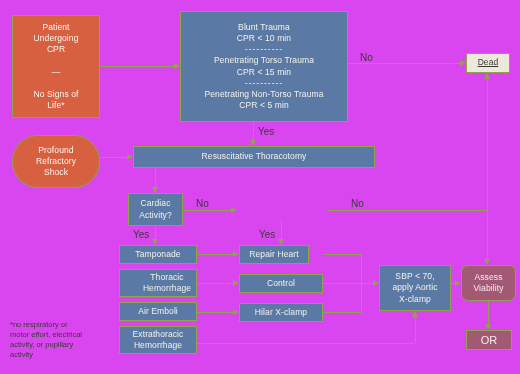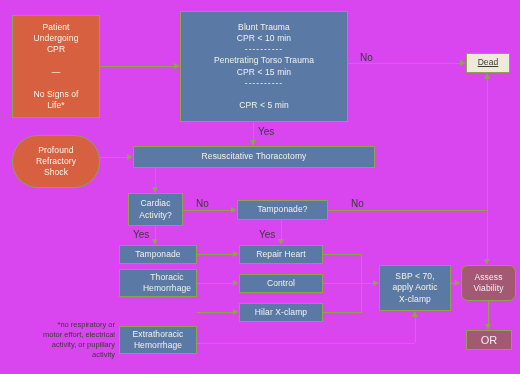--- a/index.html
+++ b/index.html
@@ -58,21 +58,21 @@
   }
   .label {
     position: absolute;
     color: #3b3b36;
     font-size: 10px;
     white-space: nowrap;
   }
   .note {
     position: absolute;
     color: #3b3b36;
-    text-align: right;
+    text-align: left;
     line-height: 1.35;
   }
   .dash { letter-spacing: 1px; display: block; }
 </style>
 </head>
 <body>
 
 <div id="canvas">
 
   <div class="node orange" style="left:12px; top:15px; width:88px; height:103px; font-size:8.5px;">
@@ -95,64 +95,64 @@
   </div>
 
   <div class="node blue" style="left:180px; top:11px; width:168px; height:111px; font-size:8.5px;">
     <div class="txt">
       <span>Blunt Trauma</span><br>
       <span>CPR &lt; 10 min</span>
       <span class="dash">----------</span>
       <span>Penetrating Torso Trauma</span><br>
       <span>CPR &lt; 15 min</span>
       <span class="dash">----------</span>
-      <br>
+      <span>Penetrating Non-Torso Trauma</span><br>
       <span>CPR &lt; 5 min</span>
     </div>
   </div>
 
   <div class="node plain" style="left:466px; top:53px; width:44px; height:20px; font-size:8.5px;">
     <div class="txt"><span>Dead</span></div>
   </div>
 
   <div class="node blue" style="left:133px; top:146px; width:242px; height:22px; font-size:8.5px;">
     <div class="txt"><span>Resuscitative Thoracotomy</span></div>
   </div>
 
   <div class="node blue" style="left:128px; top:193px; width:55px; height:33px; font-size:8.5px;justify-content:center;">
     <div class="txt">
       <span>Cardiac</span><br>
       <span>Activity?</span>
     </div>
   </div>
 
-  <div class="node blue" style="left:237px; top:200px; width:91px; height:20px; font-size:8.5px;">
-    <div class="txt"><span>Tamponade?</span></div>
-  </div>
 
   <div class="node blue" style="left:119px; top:245px; width:78px; height:19px; font-size:8.5px;">
     <div class="txt"><span>Tamponade</span></div>
   </div>
 
   <div class="node blue" style="left:119px; top:269px; width:78px; height:28px; font-size:8.5px;padding-left:18px;">
     <div class="txt">
       <span>Thoracic</span><br>
       <span>Hemorrhage</span>
     </div>
   </div>
 
+  <div class="node blue" style="left:119px; top:302px; width:78px; height:19px; font-size:8.5px;">
+    <div class="txt"><span>Air Emboli</span></div>
+  </div>
 
   <div class="node blue" style="left:119px; top:326px; width:78px; height:28px; font-size:8.5px;">
     <div class="txt">
       <span>Extrathoracic</span><br>
       <span>Hemorrhage</span>
     </div>
   </div>
 
-  <div class="node blue" style="left:239px; top:245px; width:84px; height:19px; font-size:8.5px;">
+  <div class="node blue" style="left:239px; top:245px; width:70px; height:19px; font-size:8.5px;">
     <div class="txt"><span>Repair Heart</span></div>
   </div>
 
   <div class="node blue" style="left:239px; top:274px; width:84px; height:19px; font-size:8.5px;">
     <div class="txt"><span>Control</span></div>
   </div>
 
   <div class="node blue" style="left:239px; top:303px; width:84px; height:19px; font-size:8.5px;">
     <div class="txt"><span>Hilar X-clamp</span></div>
   </div>

